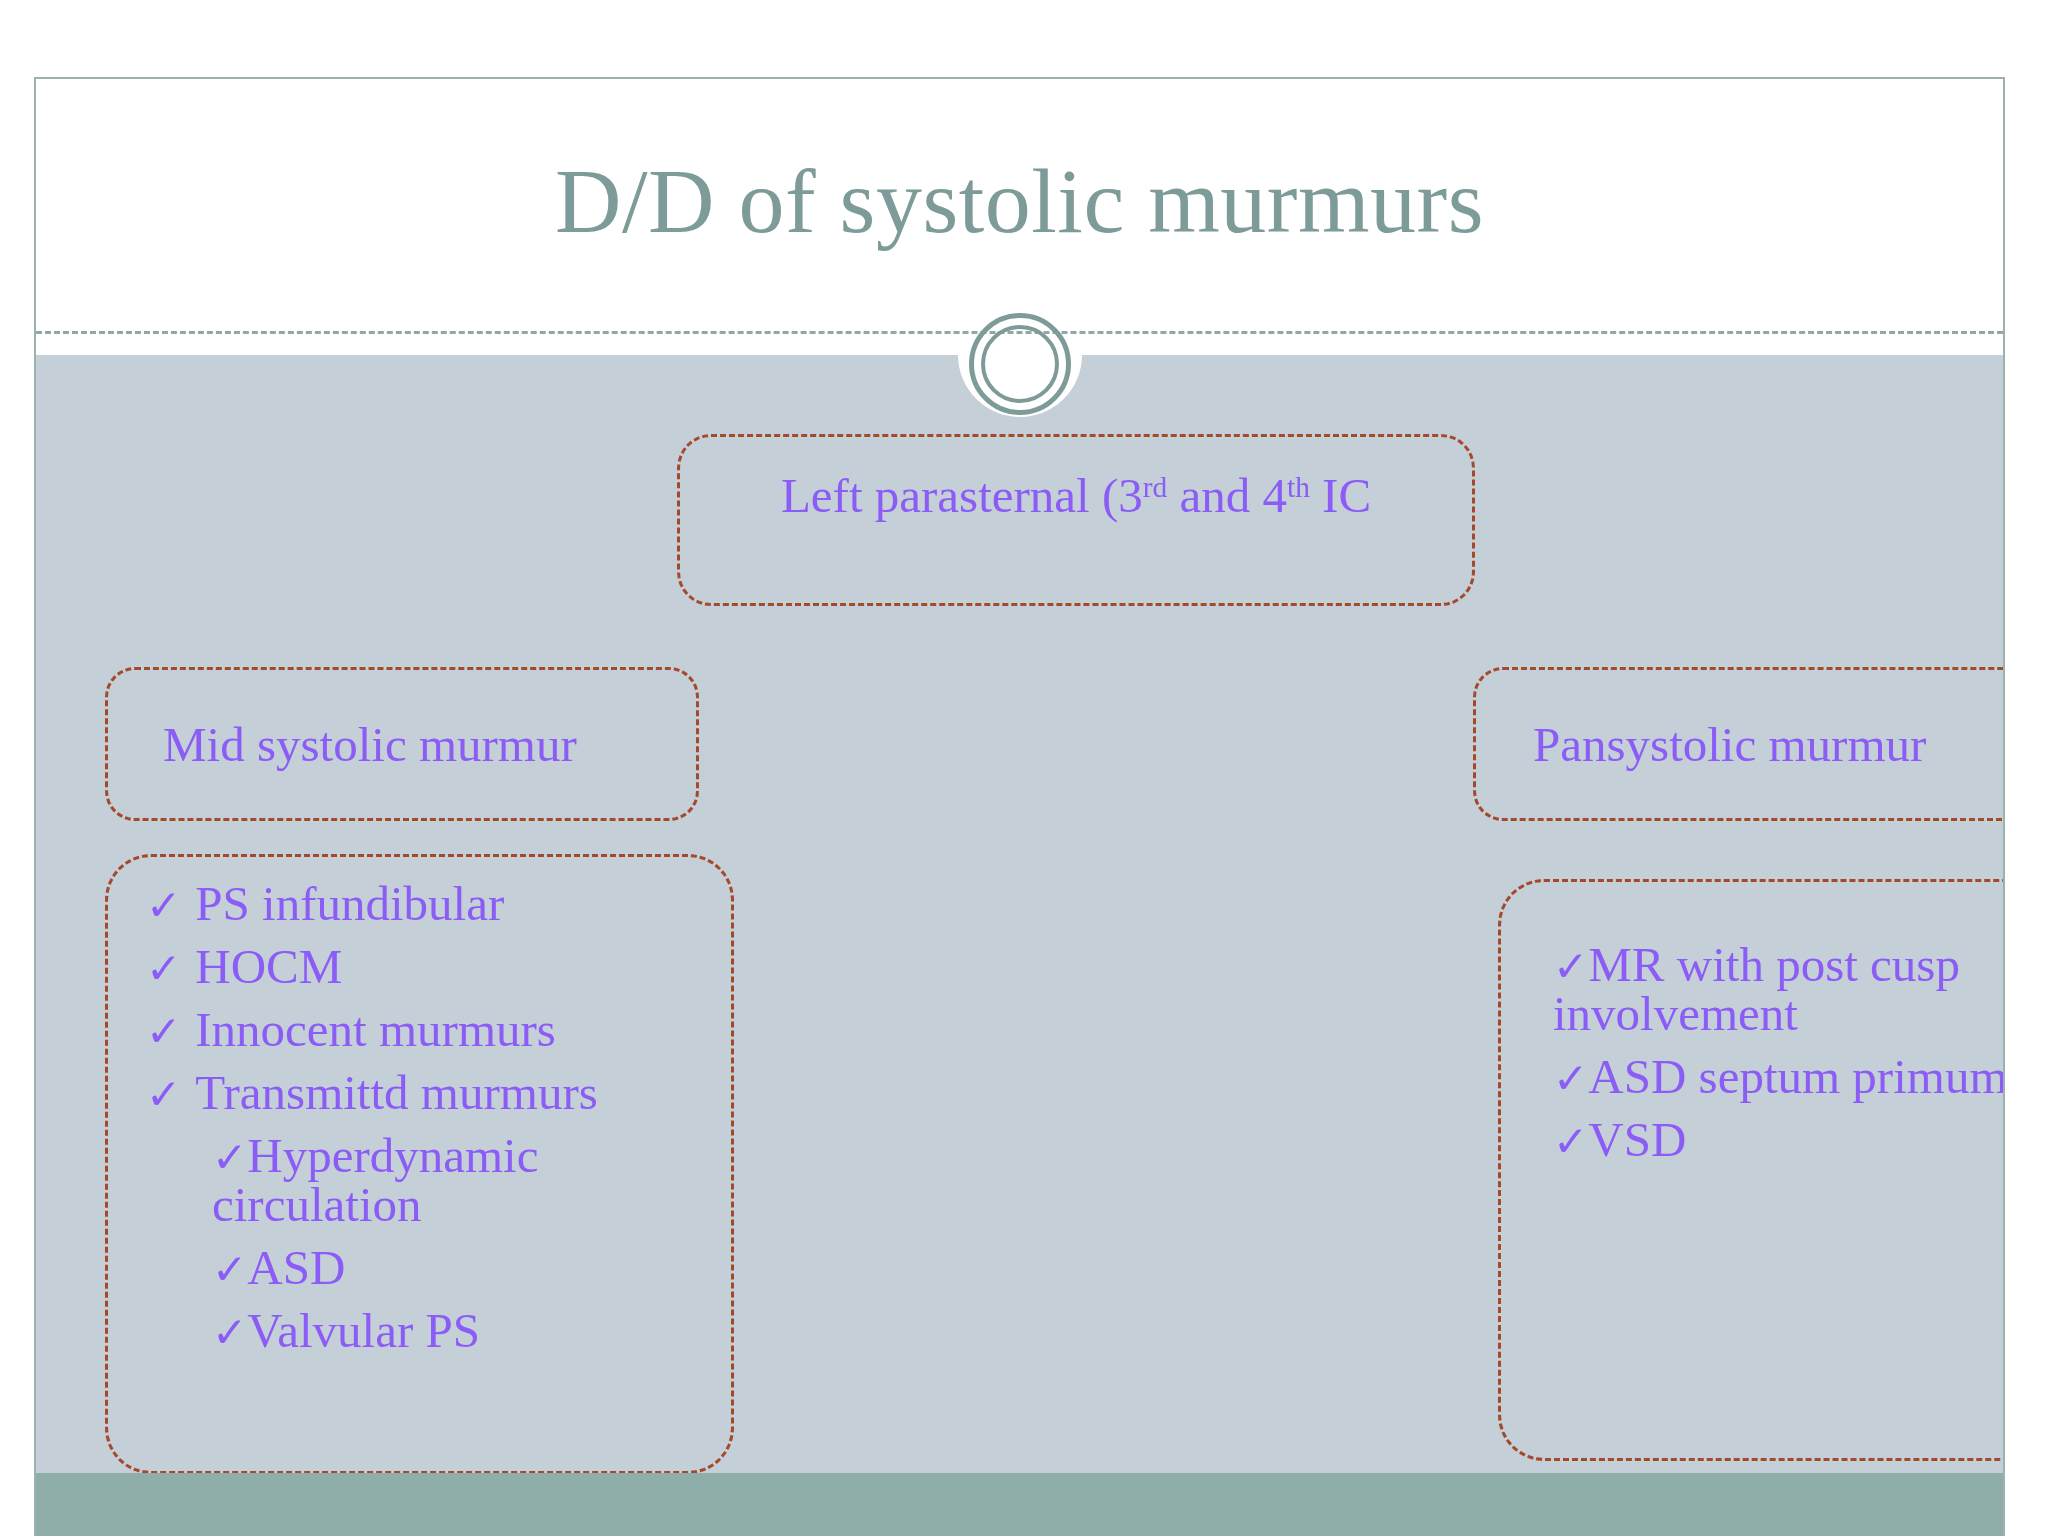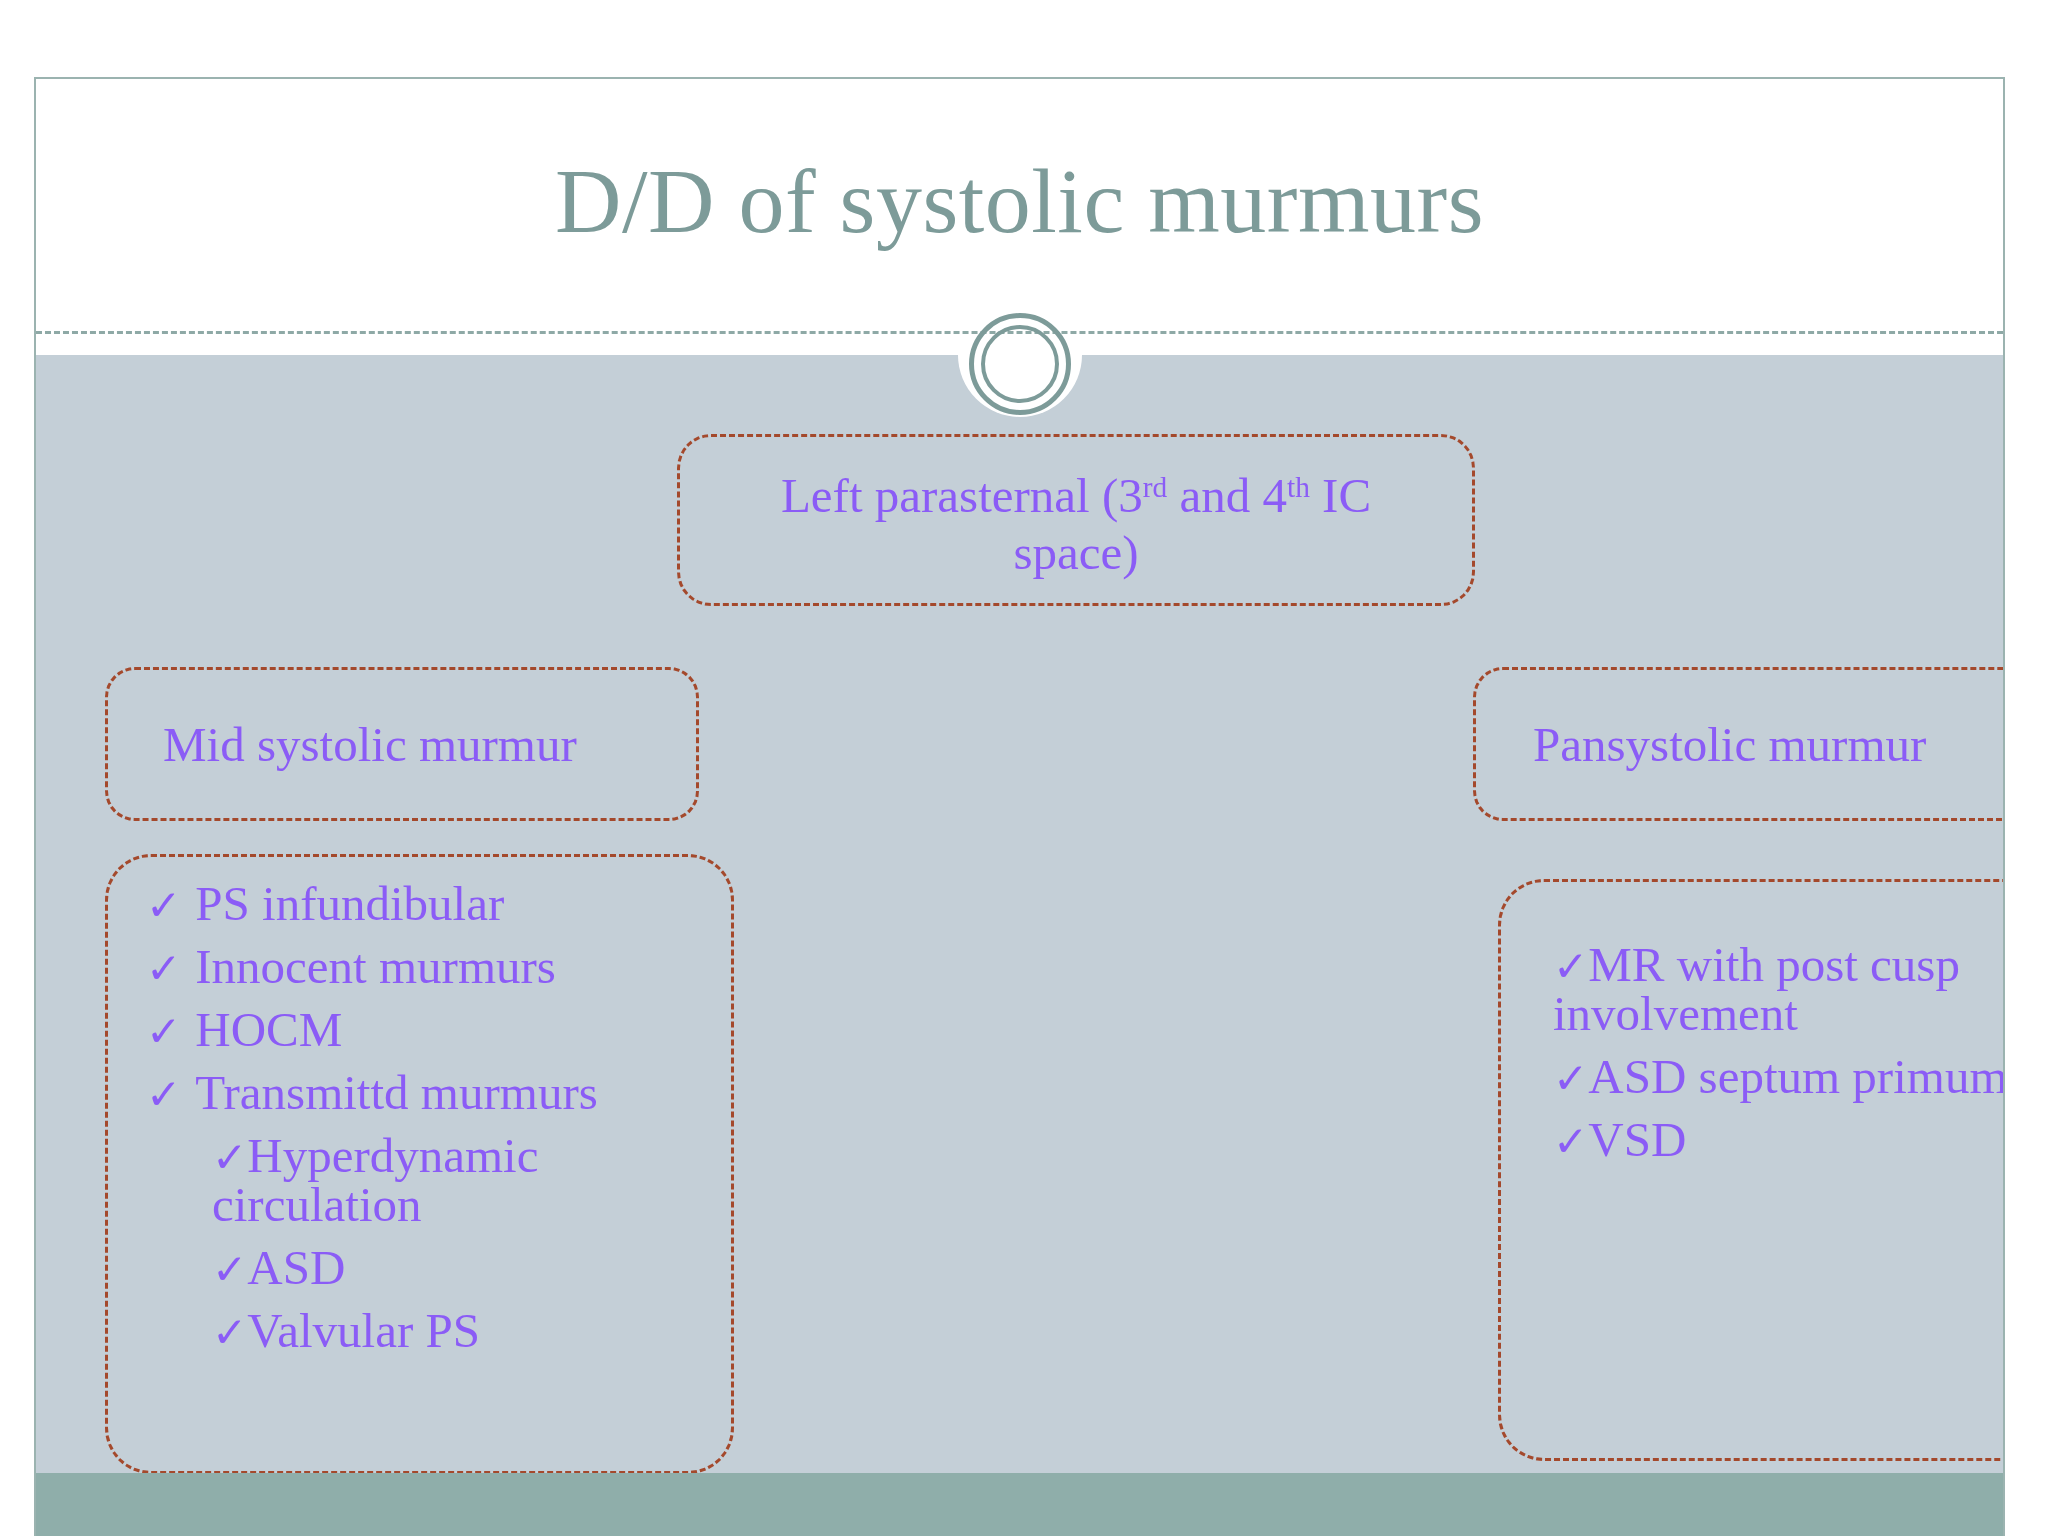--- a/index.html
+++ b/index.html
@@ -249,36 +249,35 @@
     <div id="title-divider"></div>
   </div>
 
   <div id="body-zone"></div>
 
   <div id="circle-notch"></div>
   <div id="title-circle"></div>
 
   <div class="dbox" id="box-location">
     <span>Left parasternal (3</span><sup>rd</sup><span> and 4</span><sup>th</sup><span> IC</span>
-    <div>space)</div>
   </div>
 
   <div class="dbox" id="box-mid-header">
     <span>Mid systolic murmur</span>
   </div>
 
   <div class="dbox" id="box-pan-header">
     <span>Pansystolic murmur</span>
   </div>
 
   <div class="dbox" id="box-mid-body">
     <ul class="lvl1">
       <li><span class="tick">✓</span><span>PS  infundibular</span></li>
+      <li><span class="tick">✓</span><span>HOCM</span></li>
       <li><span class="tick">✓</span><span>Innocent murmurs</span></li>
-      <li><span class="tick">✓</span><span>HOCM</span></li>
       <li><span class="tick">✓</span><span>Transmittd murmurs</span></li>
     </ul>
     <ul class="lvl2">
       <li><span class="tick">✓</span><span>Hyperdynamic circulation</span></li>
       <li><span class="tick">✓</span><span>ASD</span></li>
       <li><span class="tick">✓</span><span>Valvular PS</span></li>
     </ul>
   </div>
 
   <div class="dbox" id="box-pan-body">

